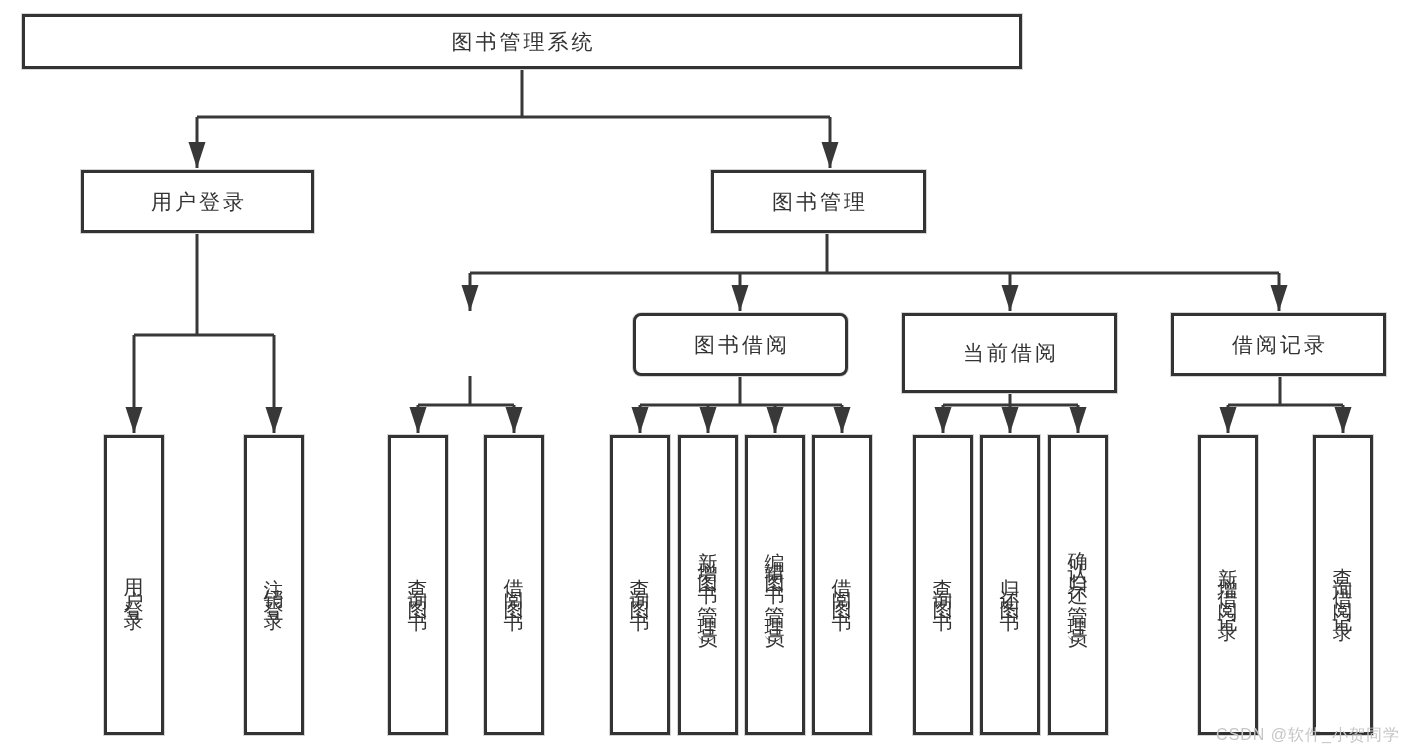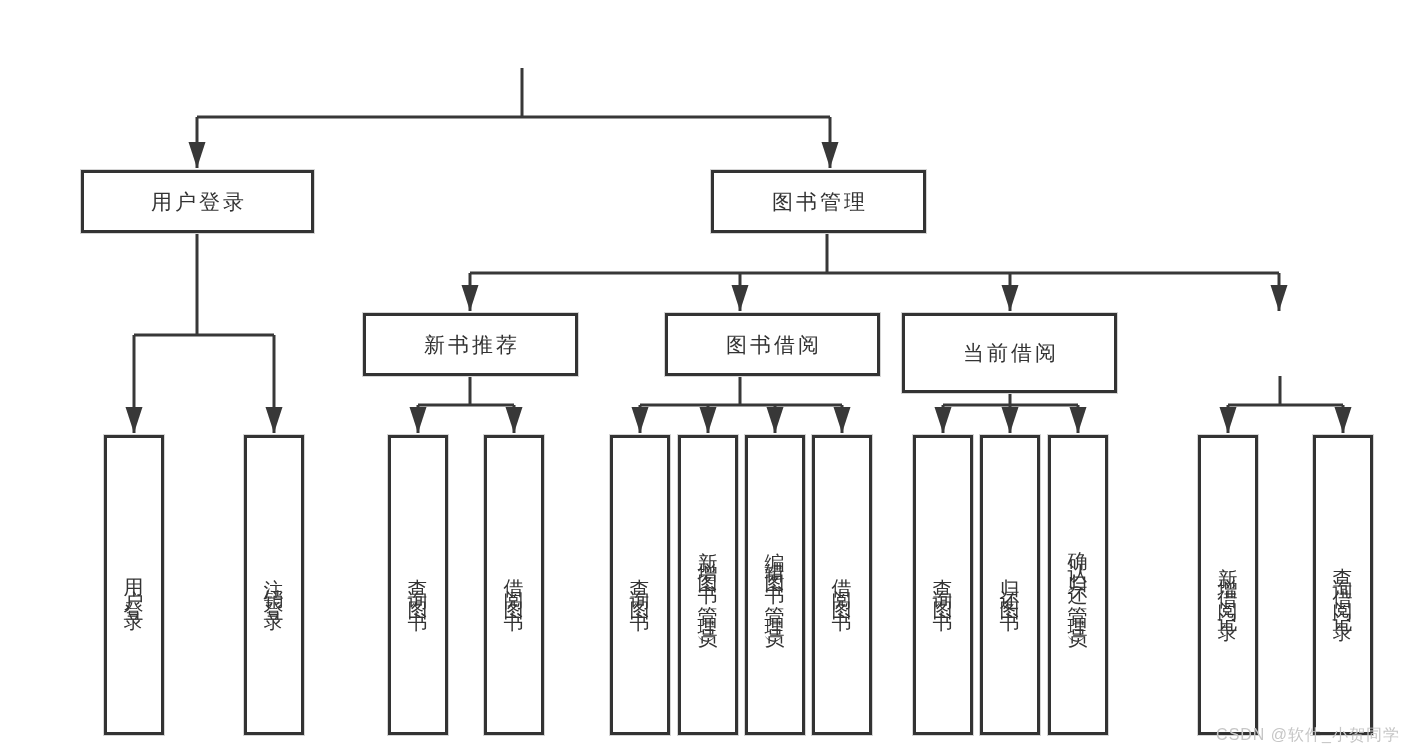--- a/index.html
+++ b/index.html
@@ -91,27 +91,28 @@
       <line x1="775" y1="405" x2="775" y2="433" marker-end="url(#arr)"></line>
       <line x1="842" y1="405" x2="842" y2="433" marker-end="url(#arr)"></line>
       <line x1="943" y1="405" x2="943" y2="433" marker-end="url(#arr)"></line>
       <line x1="1010" y1="405" x2="1010" y2="433" marker-end="url(#arr)"></line>
       <line x1="1078" y1="405" x2="1078" y2="433" marker-end="url(#arr)"></line>
       <line x1="1228" y1="405" x2="1228" y2="433" marker-end="url(#arr)"></line>
       <line x1="1343" y1="405" x2="1343" y2="433" marker-end="url(#arr)"></line>
     </g>
   </svg>
 
+  <div class="box" style="left:22px; top:14px; width:1000px; height:55px;">图书管理系统</div>
 
   <div class="box" style="left:81px; top:170px; width:233px; height:63px;">用户登录</div>
   <div class="box" style="left:711px; top:170px; width:215px; height:63px;">图书管理</div>
 
-  <div class="box" style="left:363px; top:313px; width:215px; height:63px;">新书推荐</div>
-  <div class="box" style="left:665px; top:313px; width:215px; height:63px;">图书借阅</div>
+  <div class="box" style="left:633px; top:313px; width:215px; height:63px;border-radius:8px;">图书借阅</div>
   <div class="box" style="left:902px; top:313px; width:215px; height:80px;">当前借阅</div>
+  <div class="box" style="left:1171px; top:313px; width:215px; height:63px;">借阅记录</div>
 
   <div class="box leaf" style="left:104px; top:435px; width:60px; height:300px;">用户登录</div>
   <div class="box leaf" style="left:244px; top:435px; width:60px; height:300px;">注销登录</div>
 
   <div class="box leaf" style="left:388px; top:435px; width:60px; height:300px;">查询图书</div>
   <div class="box leaf" style="left:484px; top:435px; width:60px; height:300px;">借阅图书</div>
 
   <div class="box leaf" style="left:610px; top:435px; width:60px; height:300px;">查询图书</div>
   <div class="box leaf" style="left:678px; top:435px; width:60px; height:300px;">新增图书（管理员）</div>
   <div class="box leaf" style="left:745px; top:435px; width:60px; height:300px;">编辑图书（管理员）</div>

